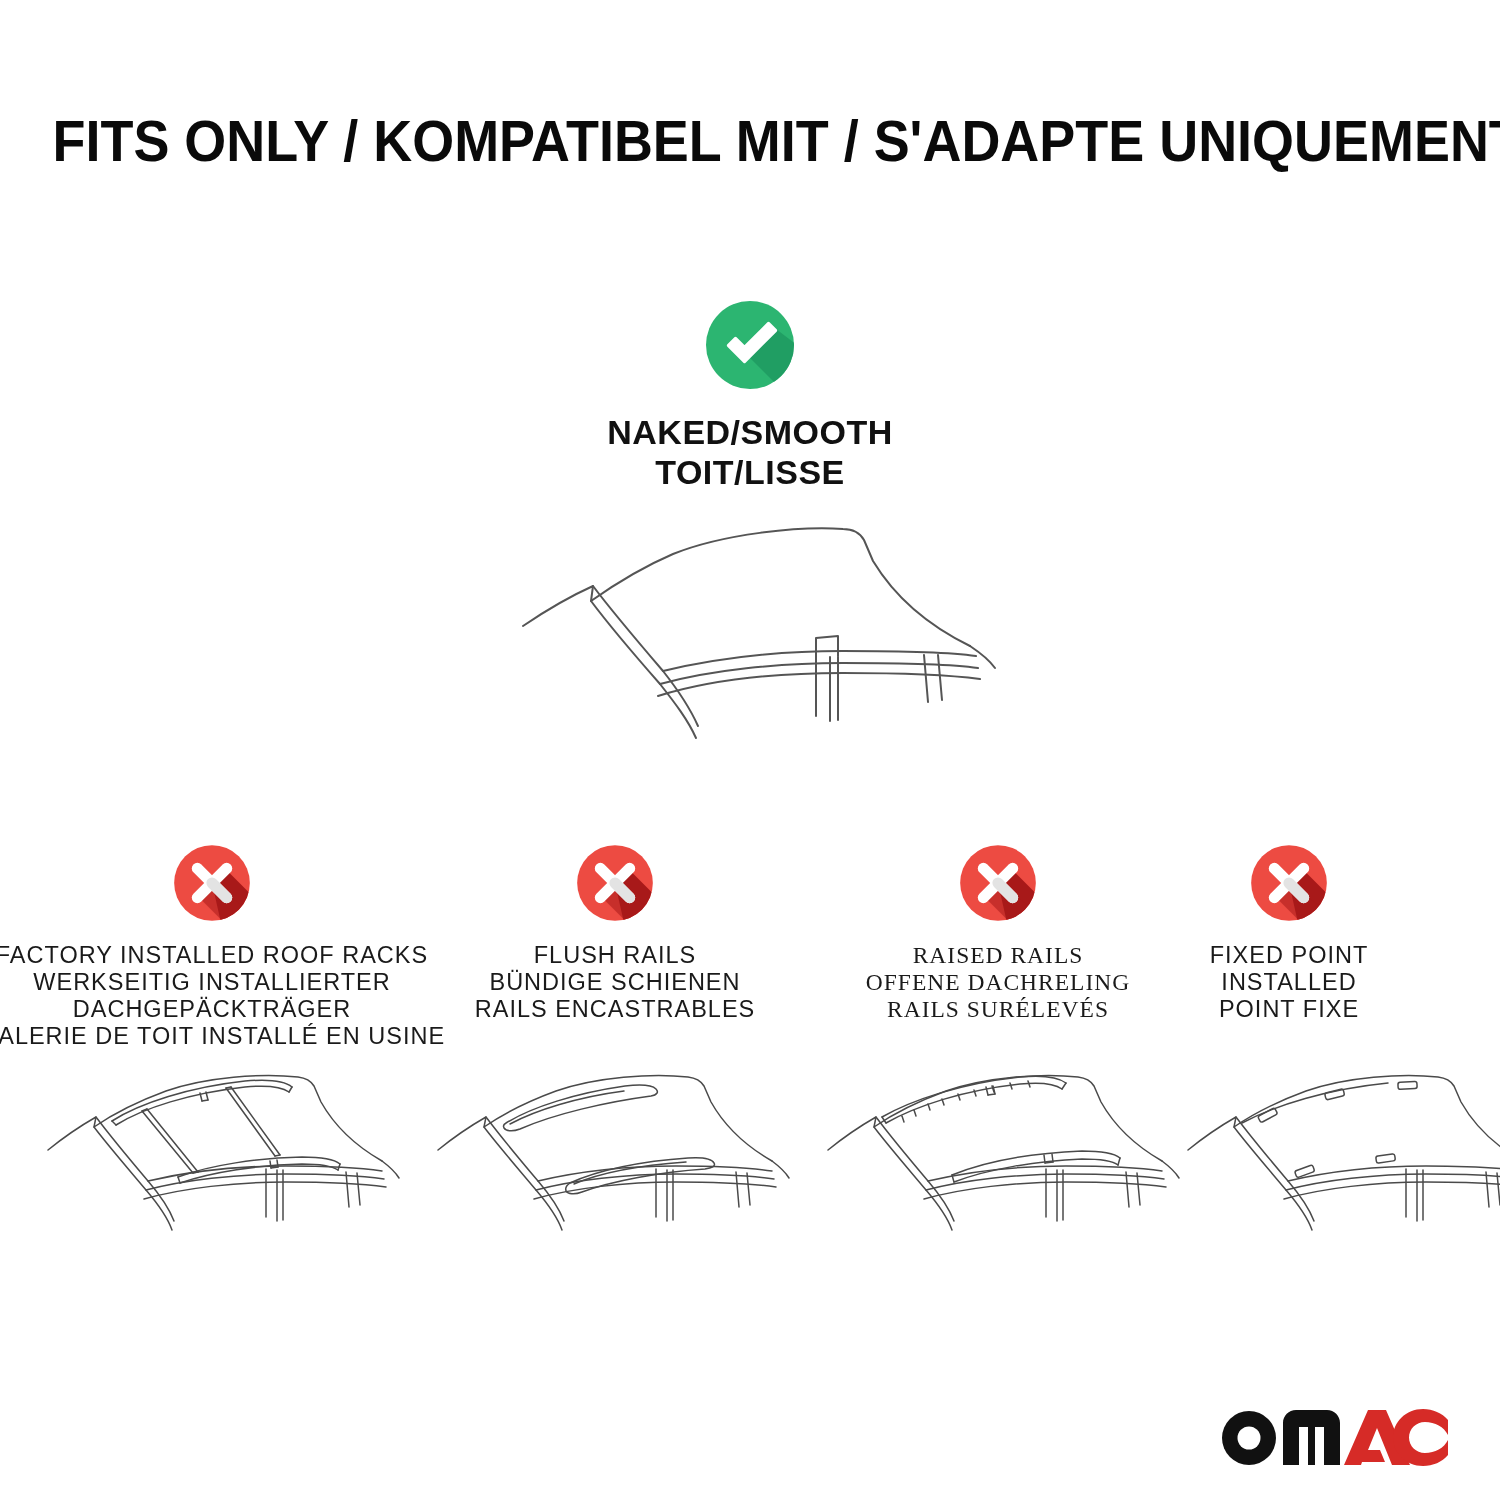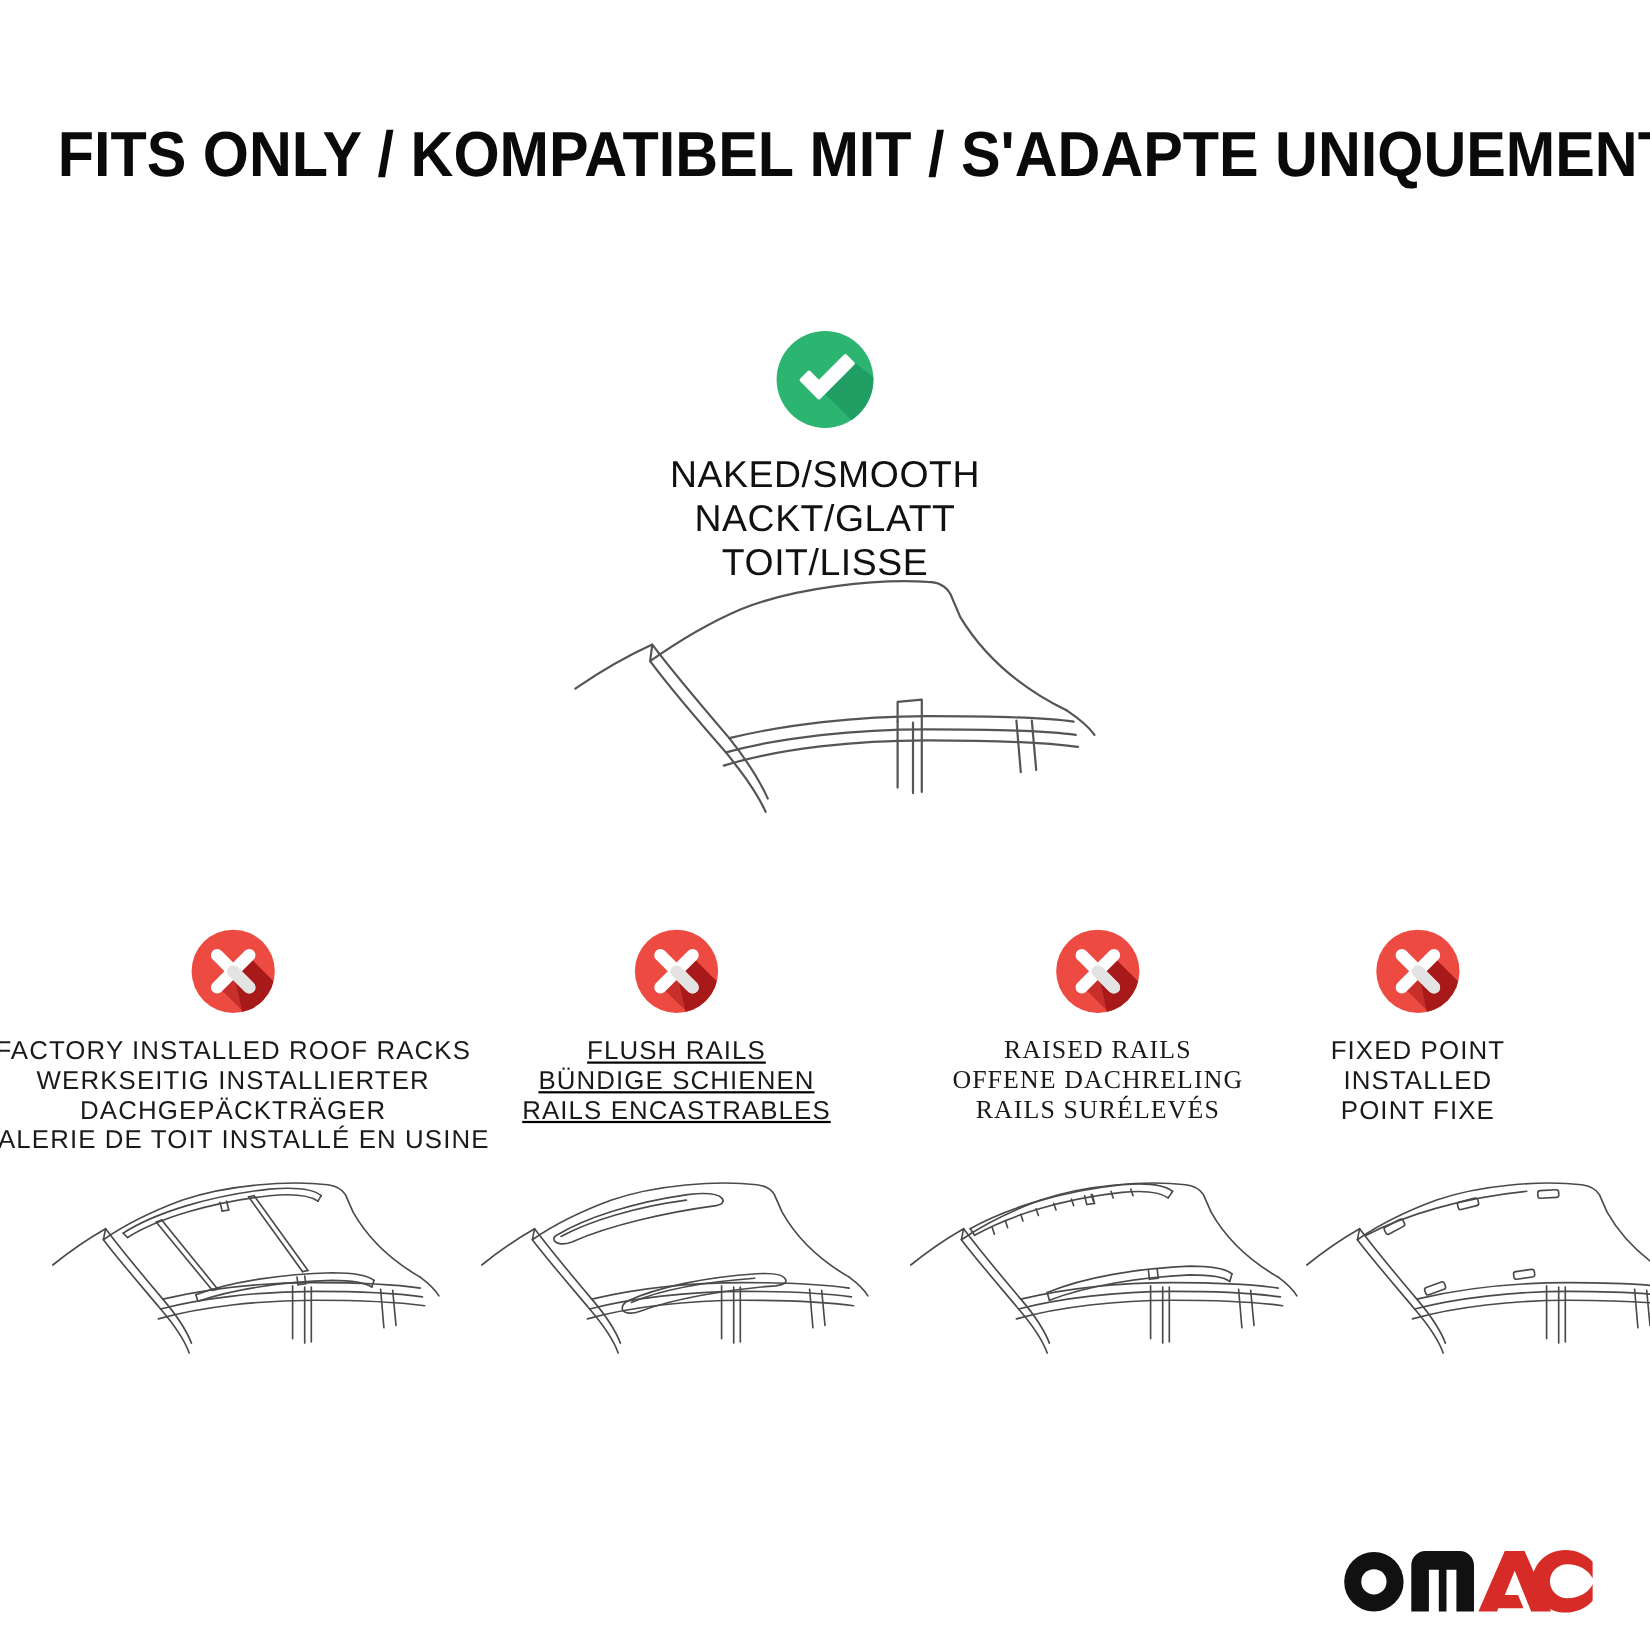--- a/index.html
+++ b/index.html
@@ -51,21 +51,21 @@
   }
   .status-icon svg { display: block; width: 100%; height: 100%; }
 
   .fit-labels {
     margin-top: 17px;
     text-align: center;
     color: #111;
     font-size: 34px;
     line-height: 40px;
     letter-spacing: 0.5px;
-    font-weight: 400;
+    font-weight: 700;
   }
 
   #fit-roof-art {
     position: absolute;
     top: 516px;
     left: 498px;
     width: 540px;
     height: 300px;
   }
   #fit-roof-art svg { display:block; width:100%; height:100%; }
@@ -92,21 +92,21 @@
     color: #1a1a1a;
     font-size: 23.5px;
     line-height: 27px;
     letter-spacing: 1.0px;
     white-space: nowrap;
     font-weight: 400;
   }
 
   
   #nofit-col-0 { left: 0px;    width: 424px; }
-  #nofit-col-1 { left: 424px;  width: 382px; text-decoration: underline; }
+  #nofit-col-1 { left: 424px;  width: 382px; }
   #nofit-col-2 { left: 806px;  width: 384px; font-family: Liberation Serif, serif; }
   #nofit-col-3 { left: 1134px; width: 310px; }
 
   
   .roof-art {
     position: absolute;
     width: 400px;
     height: 230px;
   }
   .roof-art svg { display:block; width:100%; height:100%; }
@@ -143,21 +143,20 @@
       <g clip-path="url(#clipGreenCircle)">
 
         <path d="M40.5 53.5 L50 63 L95 108 L110 108 L110 60 L71.5 30.5 Z" fill="#1F9B62" opacity="0.9"></path>
       </g>
       <path d="M28.5 50.5 L35.5 43.5 L44.5 52.5 L68.5 28.5 L75.5 35.5 L44.5 66.5 Z" fill="#ffffff" stroke="#ffffff" stroke-width="3.2" stroke-linejoin="round"></path>
     </svg>
   </div>
 
   <div class="fit-labels">
     <div>NAKED/SMOOTH</div>
-    <div>NACKT/GLATT</div>
     <div>TOIT/LISSE</div>
   </div>
 </div>
 
 <div id="fit-roof-art">
   <svg viewBox="0 0 540 300" xmlns="http://www.w3.org/2000/svg" fill="none" stroke="#555555" stroke-width="2" stroke-linecap="round" stroke-linejoin="round">
 
     <path d="M25 110 C 50 93, 75 79, 95 70 L 93 85 C 110 73, 140 53, 175 38 C 225 18, 300 10, 345 13
              C 355 13, 362 17, 366 24 L 375 45 C 395 78, 425 107, 472 130"></path>
 

